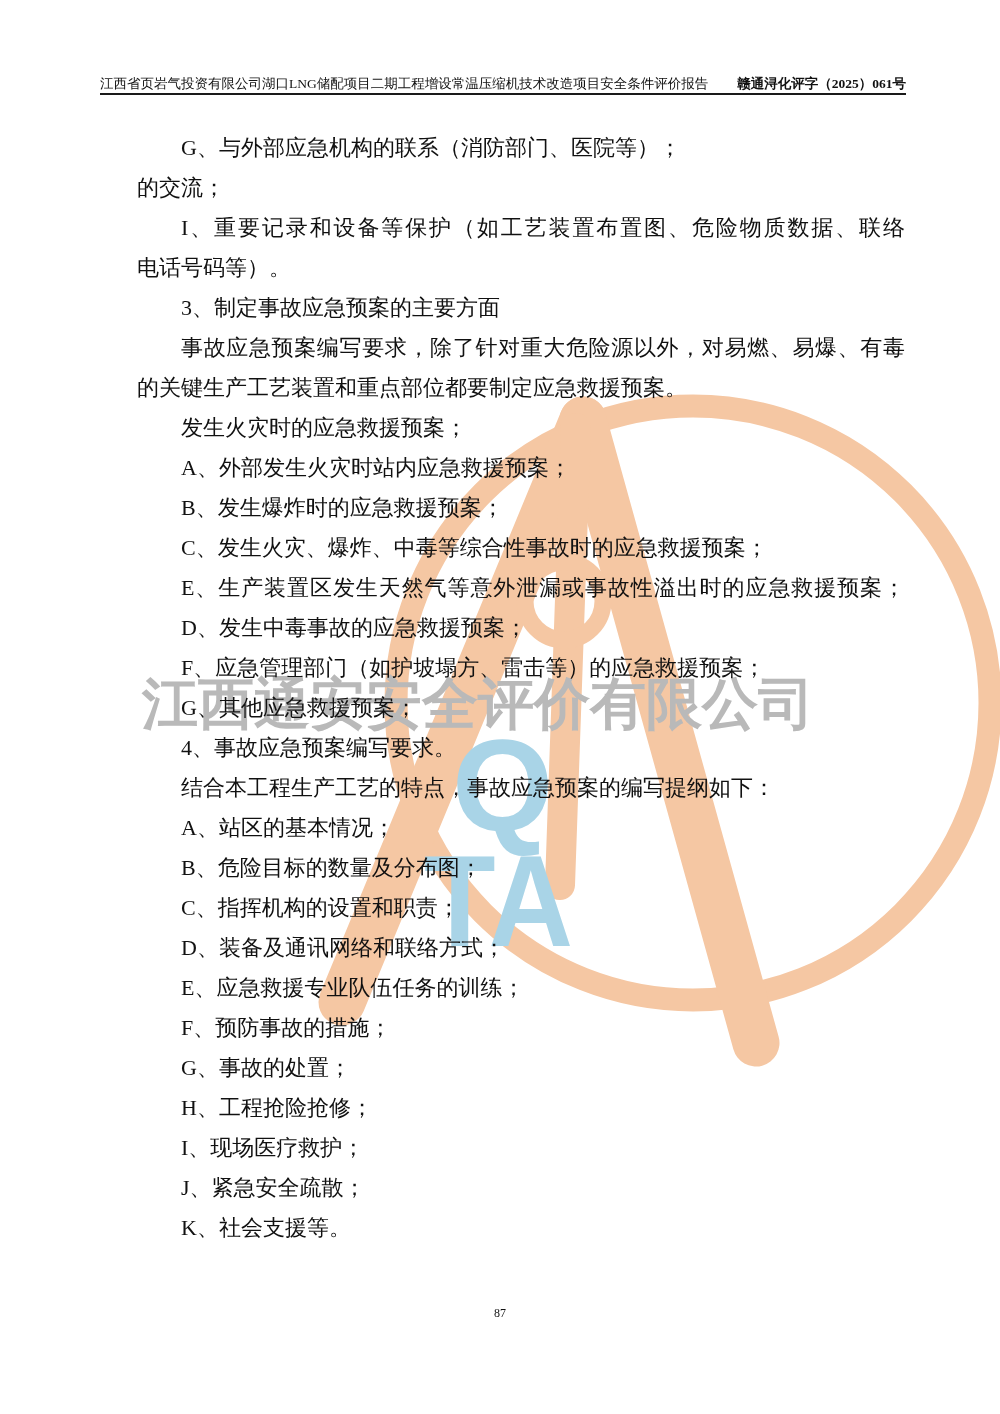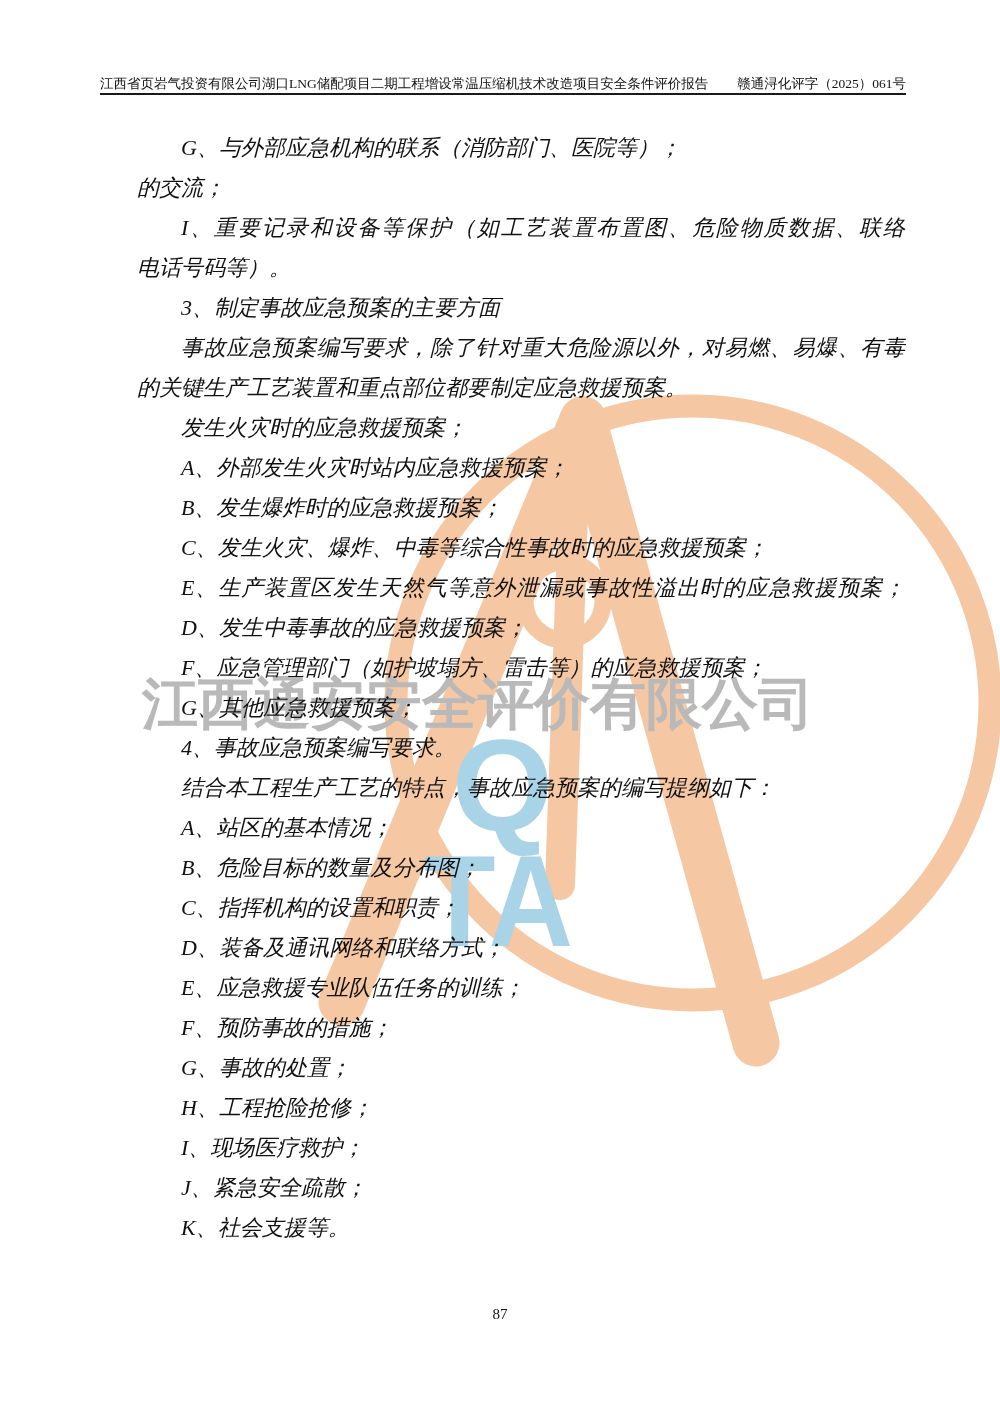--- a/index.html
+++ b/index.html
@@ -13,34 +13,34 @@
     overflow:hidden;
   }
   
   .hdr{
     position:absolute;left:100px;top:76px;width:806px;
     display:flex;justify-content:space-between;align-items:flex-end;
     border-bottom:2px solid #1a1a1a;
     font-size:13.5px;line-height:1.25;
     white-space:nowrap;
   }
-  .hdr .doc-no{font-weight:normal;margin-left:28px;}
+  .hdr .doc-no{font-weight:bold;margin-left:28px;}
   
   .bodytext{
     position:absolute;left:137px;top:128px;width:768px;
     font-size:22px;line-height:40px;
     z-index:10;
   }
-  .line{text-align:left;font-style:italic;}
+  .line{text-align:left;}
   .line.indent{text-indent:44px;}
   .line.fill{text-align:justify;text-align-last:justify;}
   
   .pagenum{
     position:absolute;left:0;top:1306px;width:100%;
-    text-align:center;font-size:15px;z-index:10;
+    text-align:center;font-size:12px;z-index:10;
   }
   
   .wm-logo{position:absolute;left:0;top:0;z-index:1;}
   .wm-letter{
     position:absolute;z-index:2;
     font-family:"Liberation Sans","DejaVu Sans",sans-serif;
     font-weight:bold;line-height:1;user-select:none;
   }
   .wm-q{left:452px;top:720px;font-size:130px;}
   .wm-ta{left:424px;top:836px;font-size:130px;letter-spacing:2px;transform:scaleX(0.9);transform-origin:left top;}

